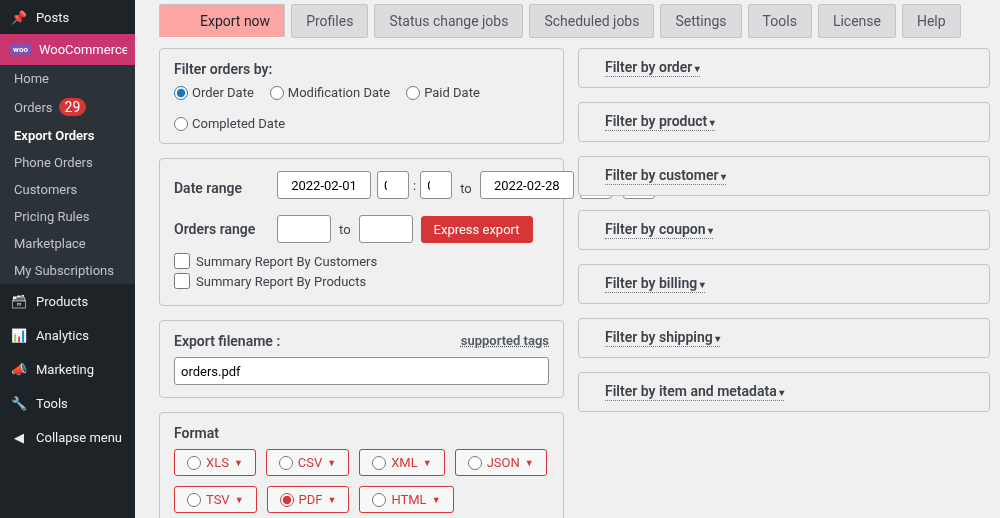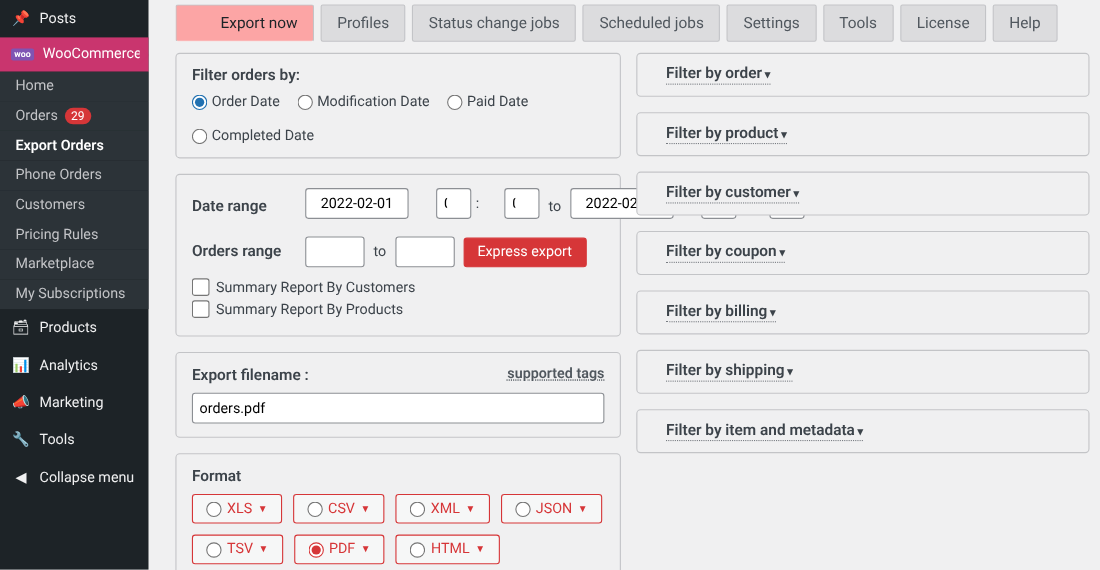--- a/index.html
+++ b/index.html
@@ -6,21 +6,21 @@
 body { background: #f0f0f1; font-size: 13px; color: #3c434a; width: 1000px; height: 518px; overflow: hidden; }
 .layout { display: flex; height: 100%; }
 
 
 .sidebar { width: 135px; background: #1d2327; color: #f0f0f1; flex-shrink: 0; }
 .side-item { display: flex; align-items: center; padding: 8px 10px; font-size: 13px; color: #f0f0f1; cursor: pointer; gap: 8px; }
 .side-item.active { background: #c9356e; color: #fff; position: relative; }
 .side-item.active::after { content: ""; position: absolute; right: -8px; top: 50%; transform: translateY(-50%); border: 8px solid transparent; border-left-color: #c9356e; }
 .sub-item { padding: 6px 10px 6px 14px; font-size: 13px; color: #c3c4c7; background: #2c3338; cursor: pointer; display: flex; align-items: center; gap: 6px; }
 .sub-item.current { font-weight: 600; color: #fff; }
-.badge { background: #d63638; color: #fff; border-radius: 9px; padding: 1px 6px; font-size: 11px; }
+.badge { background: #d63638; color: #fff; border-radius: 9px; padding: 1px 6px; font-size: 14px; }
 .ico { width: 18px; height: 18px; display: inline-flex; align-items: center; justify-content: center; }
 .woo-badge { background: #7f54b3; color: #fff; font-size: 8px; font-weight: bold; padding: 1px 3px; border-radius: 2px; }
 
 
 .main { flex: 1; padding: 0 10px; overflow: auto; }
 .tabs { display: flex; gap: 6px; padding: 4px 0 10px 14px; }
 .tab { background: #dcdcde; border: 1px solid #c3c4c7; padding: 8px 14px; font-size: 14px; border-radius: 2px; cursor: pointer; color: #50575e; }
 .tab.active { background: #fca5a5; border-bottom: 1px solid #f6f7f7; color: #1d2327; padding-left: 40px; }
 
 .cols { display: flex; gap: 14px; padding-left: 14px; }
@@ -33,21 +33,21 @@
 .radio-row { display: flex; gap: 16px; flex-wrap: wrap; }
 .radio-row label { display: flex; align-items: center; gap: 4px; font-size: 13px; cursor: pointer; }
 input[type=radio] { accent-color: #2271b1; width: 14px; height: 14px; }
 
 .row { display: flex; align-items: center; gap: 8px; margin-bottom: 10px; }
 .row-label { font-weight: 600; font-size: 14px; width: 95px; flex-shrink: 0; }
 input[type=text], input[type=number], select {
   border: 1px solid #8c8f94; border-radius: 3px; padding: 4px 6px; font-size: 13px; background: #fff; height: 28px;
 }
 .date-input { width: 94px; text-align: center; }
-.num-input { width: 32px; text-align: center; margin-left: 19px; }
+.num-input { width: 32px; text-align: center; }
 .range-input { width: 54px; }
 .to { font-size: 13px; }
 
 .btn-red { background: #d63638; color: #fff; border: 1px solid #d63638; border-radius: 3px; padding: 5px 12px; font-size: 13px; cursor: pointer; }
 .chk-row { display: flex; align-items: center; gap: 6px; font-size: 13px; margin-bottom: 4px; }
 input[type=checkbox] { width: 16px; height: 16px; border: 1px solid #8c8f94; border-radius: 3px; }
 
 .link-right { float: right; color: #50575e; text-decoration: underline dotted; font-size: 13px; cursor: pointer; }
 .full-input { width: 100%; }
 

